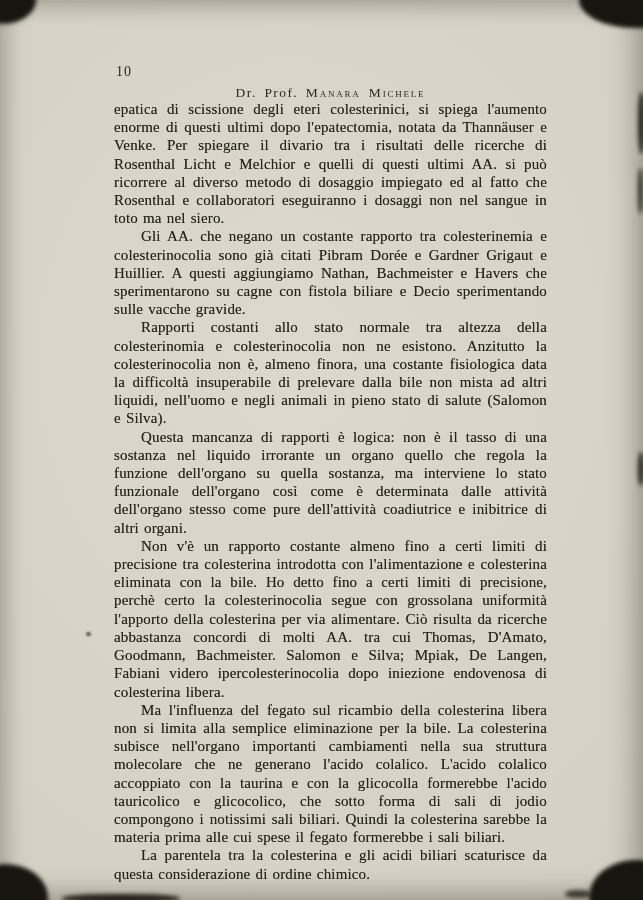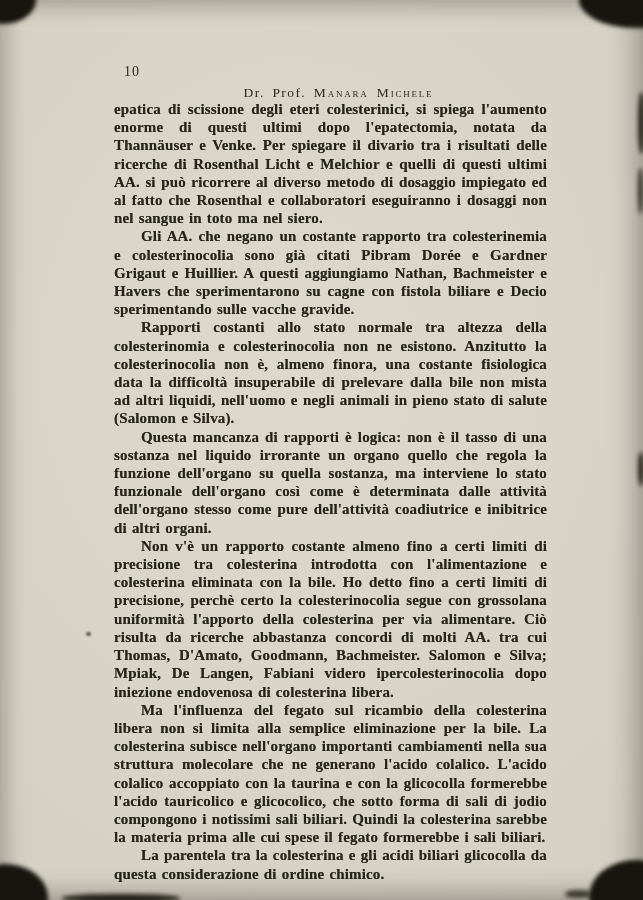--- a/index.html
+++ b/index.html
@@ -21,21 +21,21 @@
       inset 0 -12px 22px rgba(66, 60, 48, 0.16),
       inset 0 10px 18px rgba(66, 60, 48, 0.10);
     font-family: "Liberation Serif", "DejaVu Serif", serif;
     color: #262419;
   }
 
   
   .header-row {
     position: absolute;
     top: 62px;
-    left: 122px;
+    left: 114px;
     width: 433px;
     height: 20px;
   }
   .page-number {
     position: absolute;
     left: 2px;
     top: 2px;
     font-size: 14px;
     letter-spacing: 1px;
     color: #2b291f;
@@ -66,21 +66,20 @@
     width: 433px;
   }
   .text-block p {
     margin: 0;
     font-size: 15px;
     line-height: 18.2px;
     text-align: justify;
     letter-spacing: 0.15px;
     word-spacing: 1.2px;
     text-shadow: 0 0 0.5px rgba(38, 36, 25, 0.55);
-    font-weight: bold;
   }
   .text-block p.indented { text-indent: 27px; }
 
   
   .artifact {
     position: absolute;
     background: #17150f;
     filter: blur(2.2px);
     pointer-events: none;
   }
@@ -119,16 +118,16 @@
     </span>
   </div>
 
   <div class="text-block">
     <p>epatica di scissione degli eteri colesterinici, si spiega l'aumento enorme di questi ultimi dopo l'epatectomia, notata da Thannäuser e Venke. Per spiegare il divario tra i risultati delle ricerche di Rosenthal Licht e Melchior e quelli di questi ultimi AA. si può ricorrere al diverso metodo di dosaggio impiegato ed al fatto che Rosenthal e collaboratori eseguiranno i dosaggi non nel sangue in toto ma nel siero.</p>
     <p class="indented">Gli AA. che negano un costante rapporto tra colesterinemia e colesterinocolia sono già citati Pibram Dorée e Gardner Grigaut e Huillier. A questi aggiungiamo Nathan, Bachmeister e Havers che sperimentarono su cagne con fistola biliare e Decio sperimentando sulle vacche gravide.</p>
     <p class="indented">Rapporti costanti allo stato normale tra altezza della colesterinomia e colesterinocolia non ne esistono. Anzitutto la colesterinocolia non è, almeno finora, una costante fisiologica data la difficoltà insuperabile di prelevare dalla bile non mista ad altri liquidi, nell'uomo e negli animali in pieno stato di salute (Salomon e Silva).</p>
     <p class="indented">Questa mancanza di rapporti è logica: non è il tasso di una sostanza nel liquido irrorante un organo quello che regola la funzione dell'organo su quella sostanza, ma interviene lo stato funzionale dell'organo così come è determinata dalle attività dell'organo stesso come pure dell'attività coadiutrice e inibitrice di altri organi.</p>
     <p class="indented">Non v'è un rapporto costante almeno fino a certi limiti di precisione tra colesterina introdotta con l'alimentazione e colesterina eliminata con la bile. Ho detto fino a certi limiti di precisione, perchè certo la colesterinocolia segue con grossolana uniformità l'apporto della colesterina per via alimentare. Ciò risulta da ricerche abbastanza concordi di molti AA. tra cui Thomas, D'Amato, Goodmann, Bachmeister. Salomon e Silva; Mpiak, De Langen, Fabiani videro ipercolesterinocolia dopo iniezione endovenosa di colesterina libera.</p>
     <p class="indented">Ma l'influenza del fegato sul ricambio della colesterina libera non si limita alla semplice eliminazione per la bile. La colesterina subisce nell'organo importanti cambiamenti nella sua struttura molecolare che ne generano l'acido colalico. L'acido colalico accoppiato con la taurina e con la glicocolla formerebbe l'acido tauricolico e glicocolico, che sotto forma di sali di jodio compongono i notissimi sali biliari. Quindi la colesterina sarebbe la materia prima alle cui spese il fegato formerebbe i sali biliari.</p>
-    <p class="indented">La parentela tra la colesterina e gli acidi biliari glicocolla da questa considerazione di ordine chimico.</p>
+    <p class="indented">La parentela tra la colesterina e gli acidi biliari scaturisce da questa considerazione di ordine chimico.</p>
   </div>
 
 </div>
 
 </body></html>

